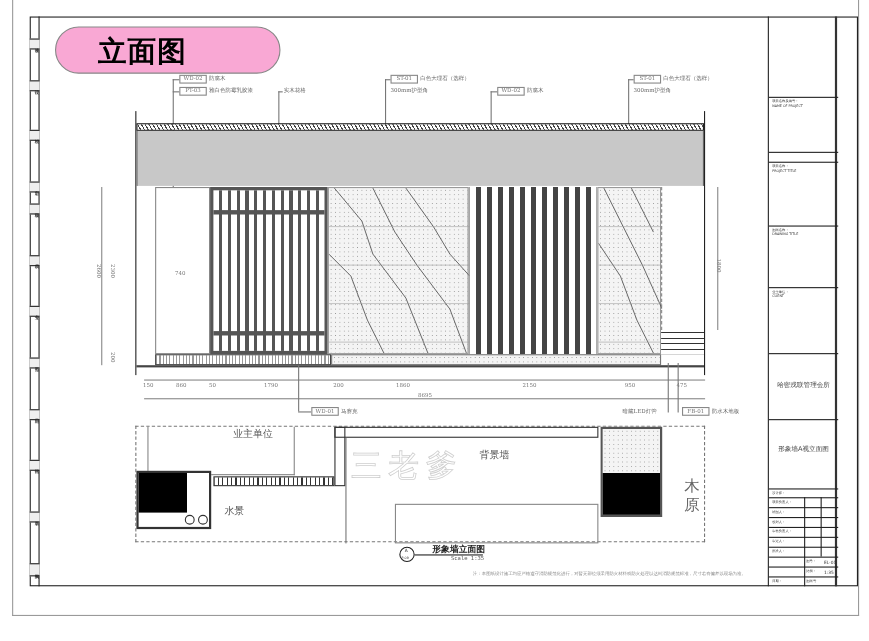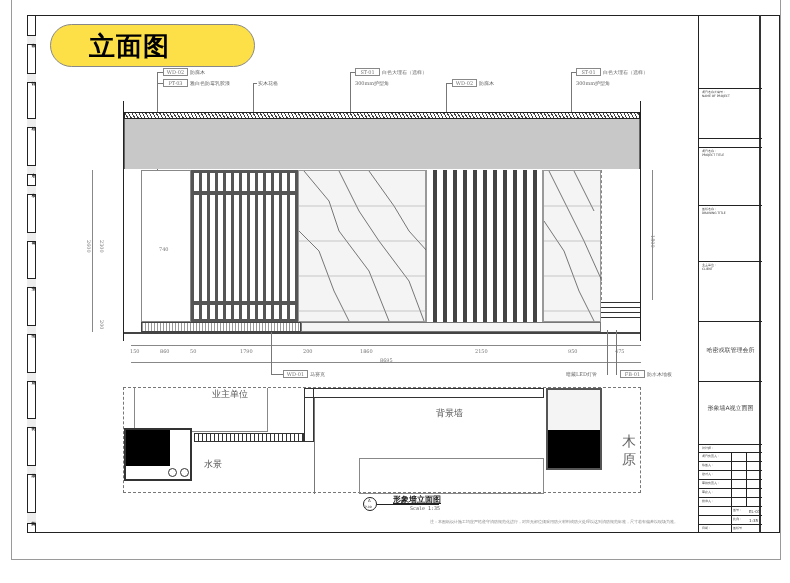--- a/index.html
+++ b/index.html
@@ -3,37 +3,37 @@
 <meta charset="utf-8">
 <style>
   * { box-sizing: border-box; margin: 0; padding: 0; }
   html, body { width: 790px; height: 583px; background: #ffffff; overflow: hidden; }
   body { position: relative; font-family: "DejaVu Sans", sans-serif; }
   .abs { position: absolute; }
   .outer-frame { left: 11px; top: 0px; width: 770px; height: 560px; border-left: 1px solid #9a9a9a; border-right: 1px solid #9a9a9a; border-bottom: 1px solid #9a9a9a; }
   .inner-frame { left: 27px; top: 15px; width: 753px; height: 518px; border: 1px solid #222; }
   .left-strip { left: 27px; top: 15px; width: 9px; height: 518px; border-right: 1px solid #222; }
   .strip-label { position: absolute; left: 0; width: 9px; font-size: 4px; line-height: 5px; text-align: center; color: #222; border-top: 1px solid #222; border-bottom: 1px solid #222; background: #eee; writing-mode: vertical-rl; }
-  .title-pill { left: 50px; top: 24px; width: 205px; height: 43px; background: #fde047; border: 1px solid #888; border-radius: 22px; }
+  .title-pill { left: 50px; top: 24px; width: 205px; height: 43px; background: #f9a8d4; border: 1px solid #888; border-radius: 22px; }
   .title-text { position: absolute; left: 38px; top: 4px; font-size: 26px; font-weight: bold; color: #000; letter-spacing: 1px; font-family: "DejaVu Sans", sans-serif; }
   .tb { left: 698px; top: 15px; width: 63px; height: 518px; border-left: 1px solid #222; border-right: 2px solid #333; }
   .tb-row { position: absolute; left: 0; width: 63px; border-top: 1px solid #222; }
   .tb-lbl { position: absolute; left: 3px; font-size: 3px; line-height: 3px; color: #333; }
   .tb-big { position: absolute; left: 0; width: 63px; text-align: center; font-size: 6px; color: #444; }
   .tb-small { font-size: 3px; color: #333; }
   .tag { position: absolute; height: 8px; border: 1px solid #888; background: #fff; font-size: 5px; line-height: 6px; color: #777; text-align: center; font-family: "DejaVu Serif", serif; }
   .tagtxt { position: absolute; font-size: 5px; line-height: 6px; color: #666; white-space: nowrap; font-family: "DejaVu Serif", serif; }
   .leader { position: absolute; background: #777; }
   .dim { position: absolute; font-size: 5px; color: #777; font-family: "DejaVu Serif", serif; }
   .hatch { background: repeating-linear-gradient(60deg, #fff 0 2px, #444 2px 3px); border: 1px solid #222; }
   .ceiling { background: #c8c8c8; border-left: 1px solid #666; border-right: 1px solid #666; }
   .marble { background-color: #f4f4f4; background-image: radial-gradient(#999 0.6px, transparent 0.7px); background-size: 4px 4px; }
   .plan-text { position: absolute; font-size: 9px; color: #555; font-family: "DejaVu Serif", serif; }
   .watermark { position: absolute; font-size: 28px; color: transparent; -webkit-text-stroke: 0.7px #cfcfcf; font-family: "DejaVu Sans", sans-serif; letter-spacing: 6px; }
-  .caption-title { position: absolute; font-size: 8px; font-weight: bold; color: #222; text-decoration: underline; }
+  .caption-title { position: absolute; font-size: 8px; font-weight: bold; color: #222; }
   .caption-scale { position: absolute; font-size: 5px; color: #555; font-family: "DejaVu Sans Mono", monospace; }
   .note { position: absolute; font-size: 4px; color: #888; white-space: nowrap; }
 </style>
 </head>
 <body>
 
 <div class="abs outer-frame"></div>
 <div class="abs inner-frame"></div>
 
 <div class="abs left-strip">
@@ -164,20 +164,21 @@
     <div class="abs" style="left:0;top:0;width:44px;height:36px;background:#000;"></div>
     <div class="abs" style="left:44px;top:0;width:20px;height:49px;"></div>
     <div class="abs" style="left:42px;top:38px;width:9px;height:9px;border:1px solid #333;border-radius:50%;"></div>
     <div class="abs" style="left:54px;top:38px;width:9px;height:9px;border:1px solid #333;border-radius:50%;"></div>
   </div>
   <span class="plan-text" style="left:80px;top:70px;">水景</span>
   <div class="abs" style="left:70px;top:45px;width:110px;height:9px;background:repeating-linear-gradient(90deg,#fff 0 3px,#333 3px 4px);border:1px solid #333;"></div>
   <div class="abs" style="left:180px;top:0;width:10px;height:54px;border:1px solid #333;"></div>
   <div class="abs" style="left:180px;top:0;width:240px;height:10px;border:1px solid #333;"></div>
   <div class="abs" style="left:190px;top:10px;width:230px;height:96px;border-left:1px solid #777;"></div>
+  <span class="watermark" style="left:195px;top:17px;">三老爹</span>
   <span class="plan-text" style="left:312px;top:19px;">背景墙</span>
   <div class="abs" style="left:235px;top:70px;width:185px;height:36px;border:1px solid #888;"></div>
   <div class="abs" style="left:422px;top:0;width:56px;height:82px;border:2px solid #555;background:#fff;">
     <div class="abs marble" style="left:0;top:0;width:52px;height:40px;"></div>
     <div class="abs" style="left:0;top:40px;width:52px;height:38px;background:#000;"></div>
   </div>
   <span class="plan-text" style="left:498px;top:45px;font-size:14px;color:#666;">木原</span>
 </div>
 
 <div>

